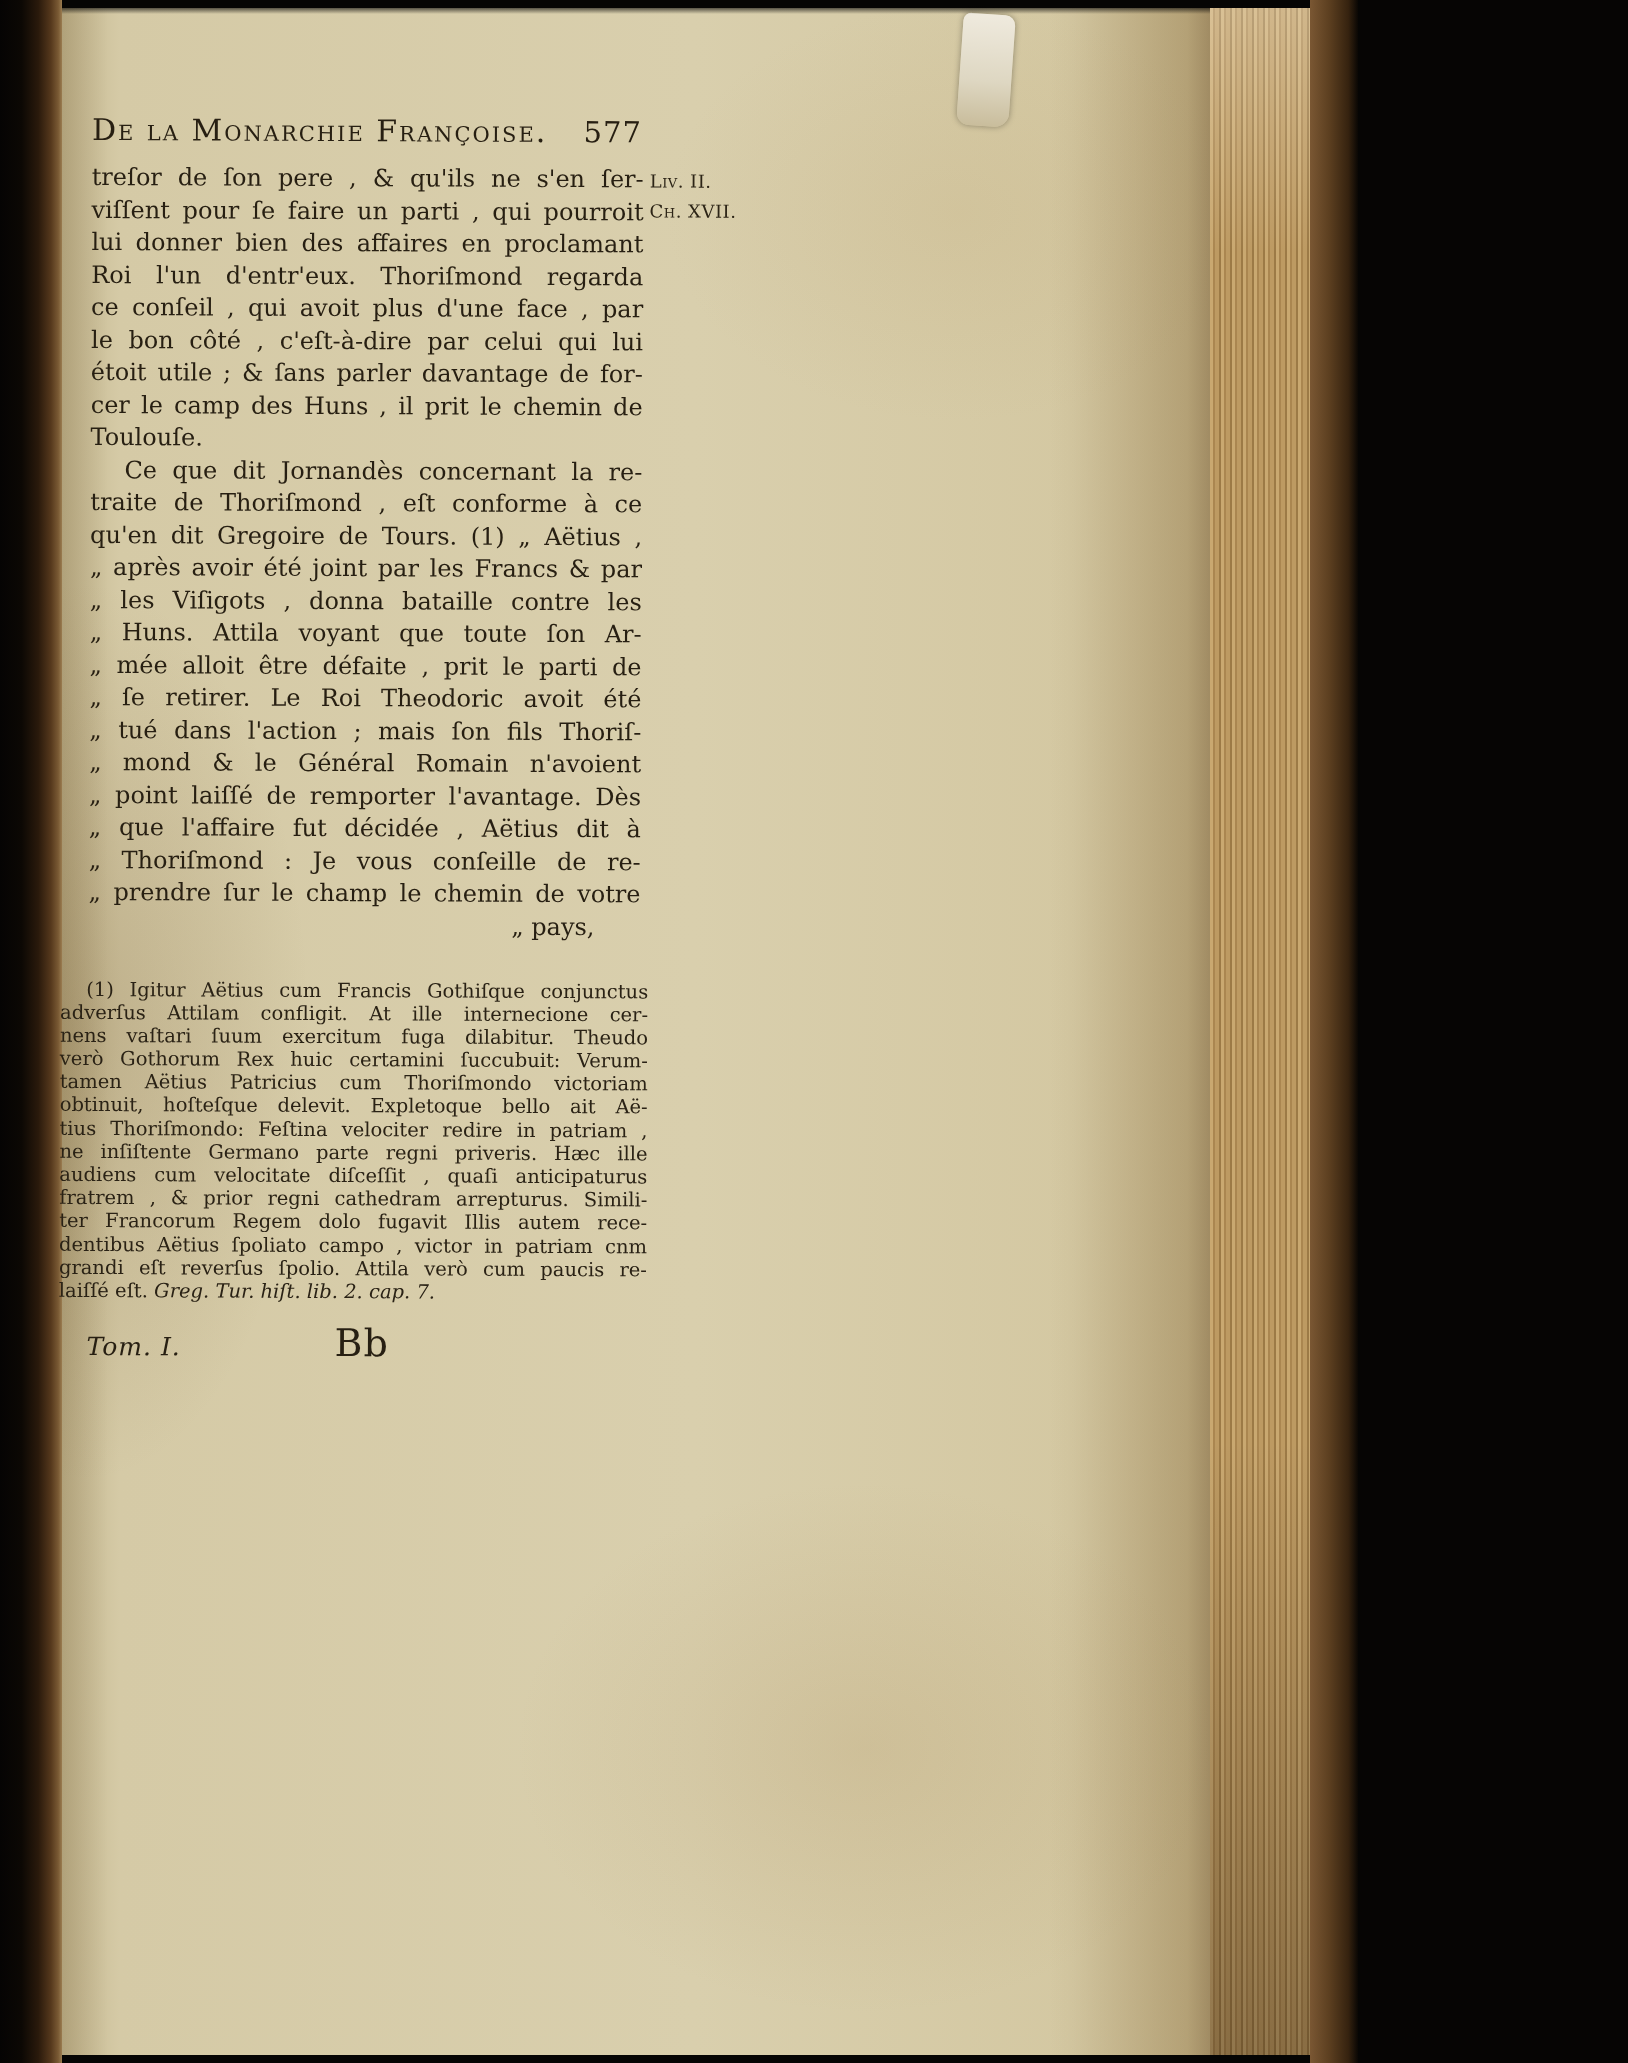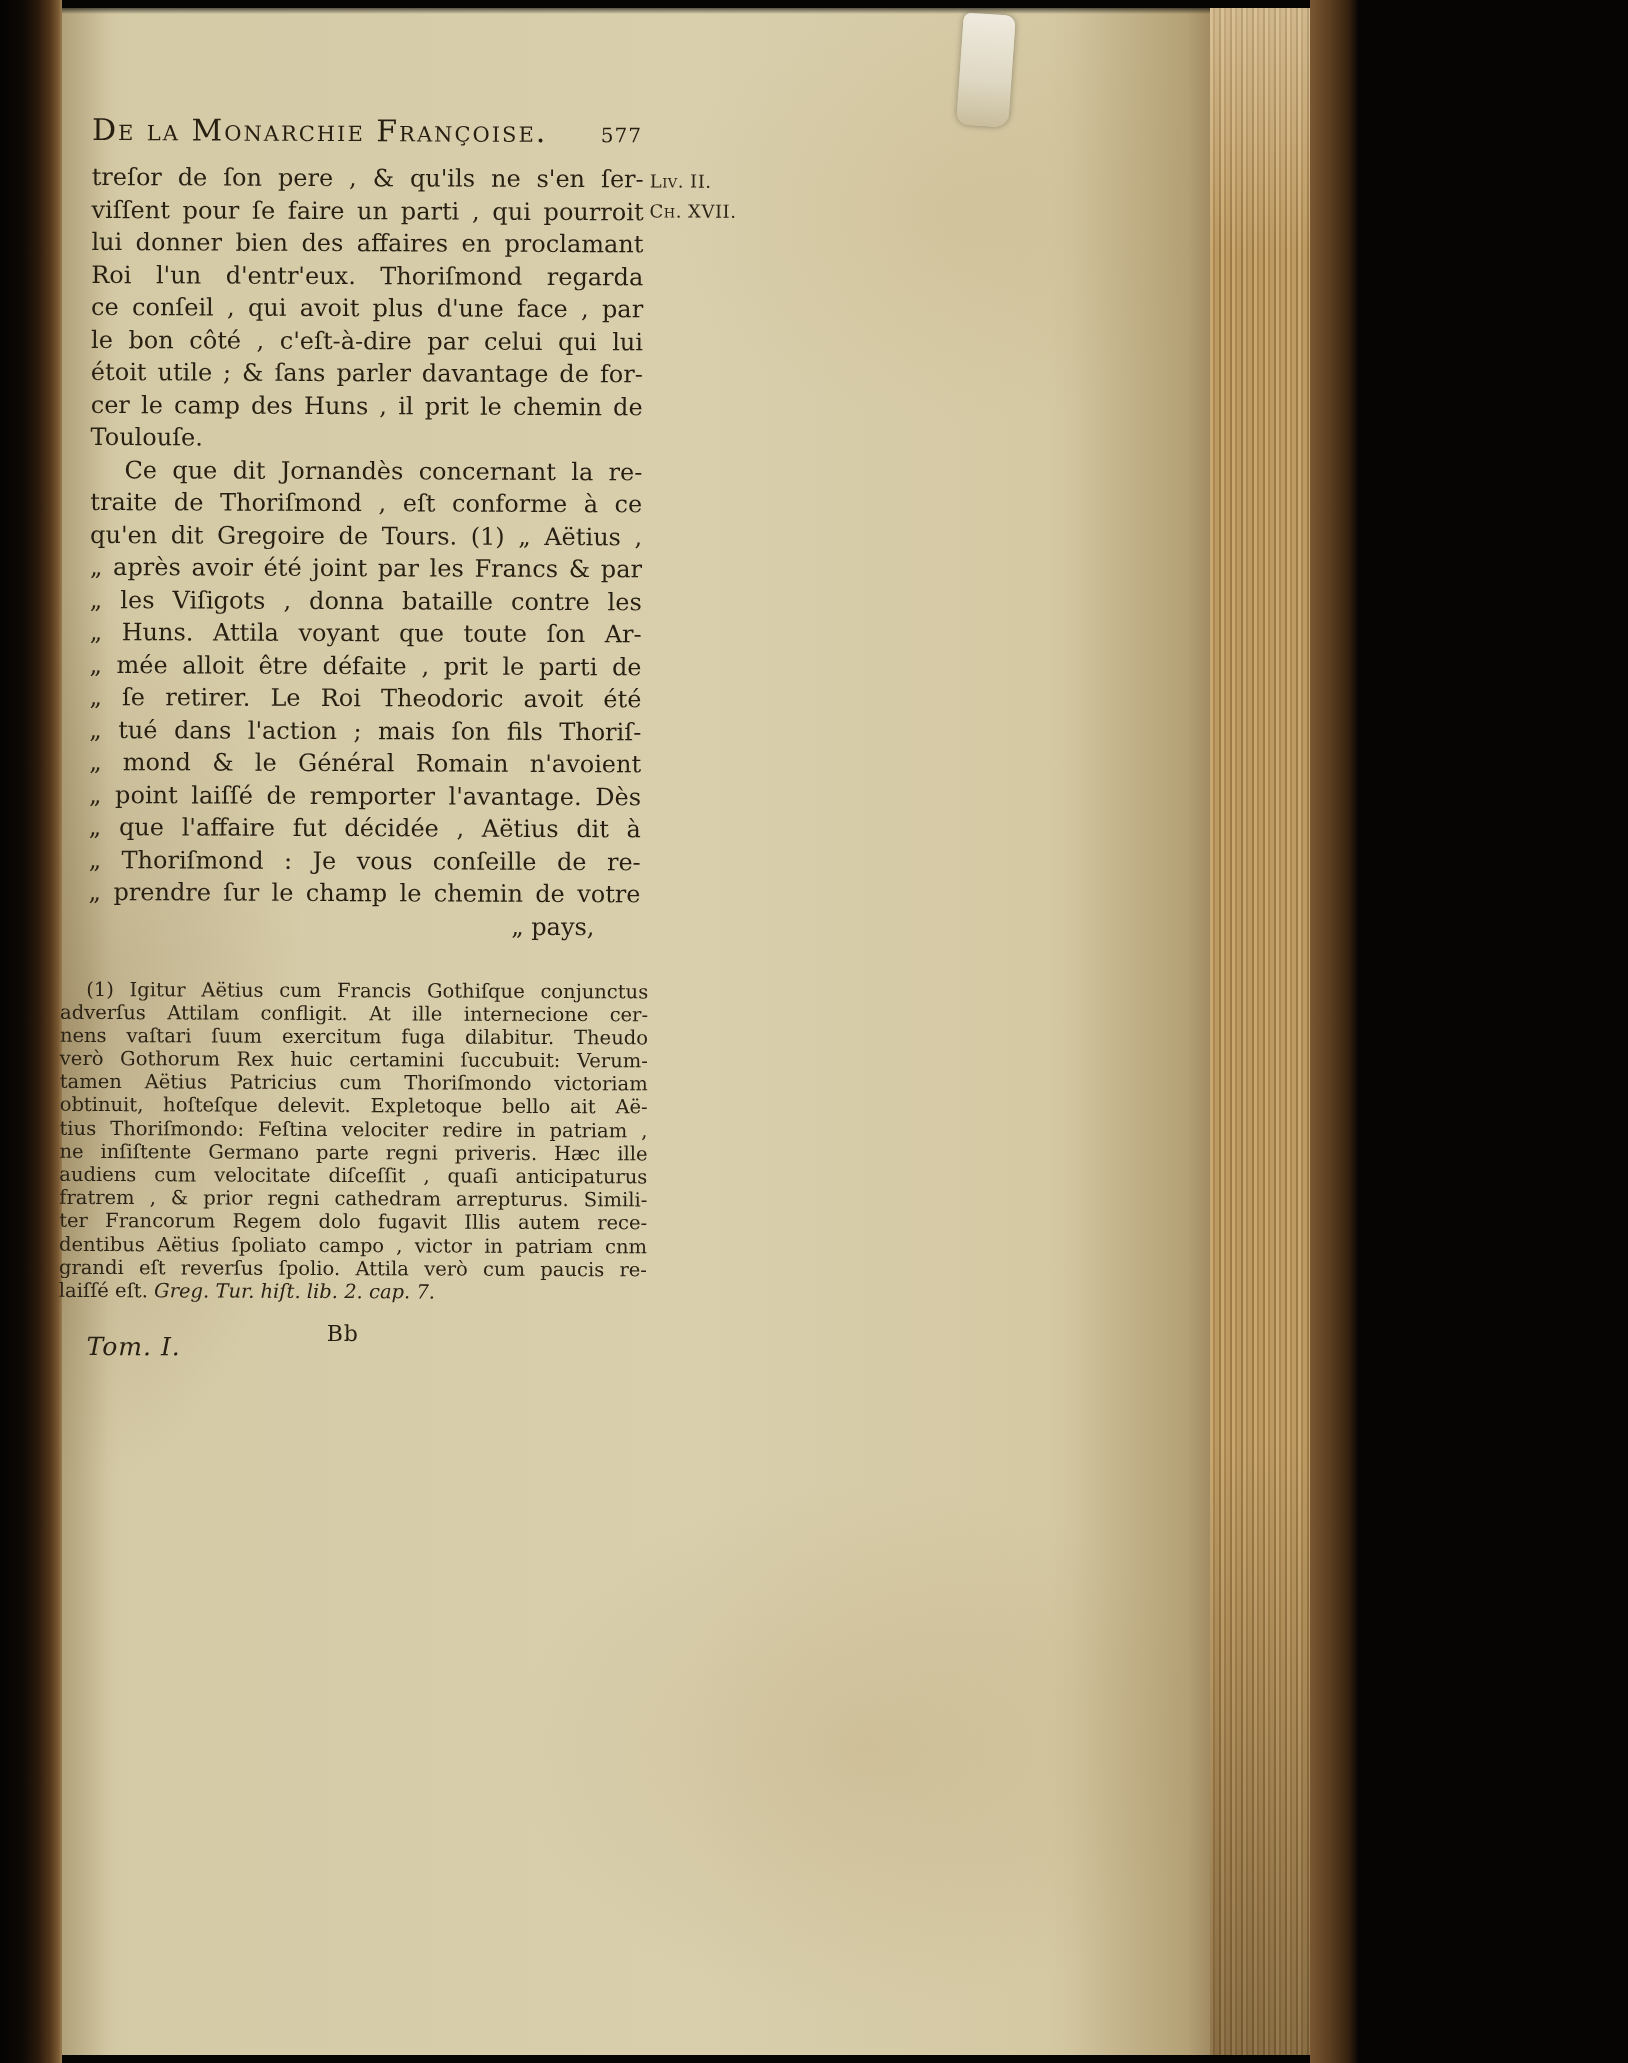--- a/index.html
+++ b/index.html
@@ -66,21 +66,21 @@
     transform:rotate(0.25deg);
     transform-origin:left top;
   }
   .header-row{
     display:flex;justify-content:space-between;align-items:baseline;
     font-variant:small-caps;
     font-size:30px;letter-spacing:2px;
     padding-right:2px;
   }
   .header-title{white-space:nowrap;}
-  .page-number{font-variant:normal;font-size:20px;letter-spacing:1px;text-align:center;}
+  .page-number{font-variant:normal;font-size:29px;letter-spacing:1px;text-align:center;}
 
   .margin-note{
     position:absolute;left:558px;top:52px;width:130px;
     font-variant:small-caps;font-size:18px;line-height:30px;letter-spacing:0.5px;
     color:#2c2416;
   }
 
   .para{font-size:24px;line-height:32.5px;word-spacing:1px;}
   .para1{margin-top:14px;}
   .ln{text-align:justify;text-align-last:justify;height:32.5px;overflow:visible;white-space:normal;}
@@ -97,21 +97,21 @@
   }
   .fn-lines .ln{line-height:23.2px;height:23.2px;word-spacing:0.5px;}
   .fn-lines .ln:first-child{text-indent:26px;}
   .fn-last{line-height:23.2px;}
   .fn-citation{font-style:italic;}
 
   .footer-row{
     position:relative;margin-top:18px;height:40px;font-size:25px;
   }
   .tome{position:absolute;left:0;top:4px;font-style:italic;letter-spacing:1px;margin-top:8px;}
-  .signature{position:absolute;left:240px;top:0;font-size:22px;letter-spacing:1px;}
+  .signature{position:absolute;left:248px;top:0;font-size:38px;letter-spacing:1px;}
 </style>
 </head>
 <body>
 
 <div class="book">
   <div class="spine"></div>
 
   <div class="page"></div>
   <div class="fore-edge"></div>
   <div class="cover-edge"></div>

